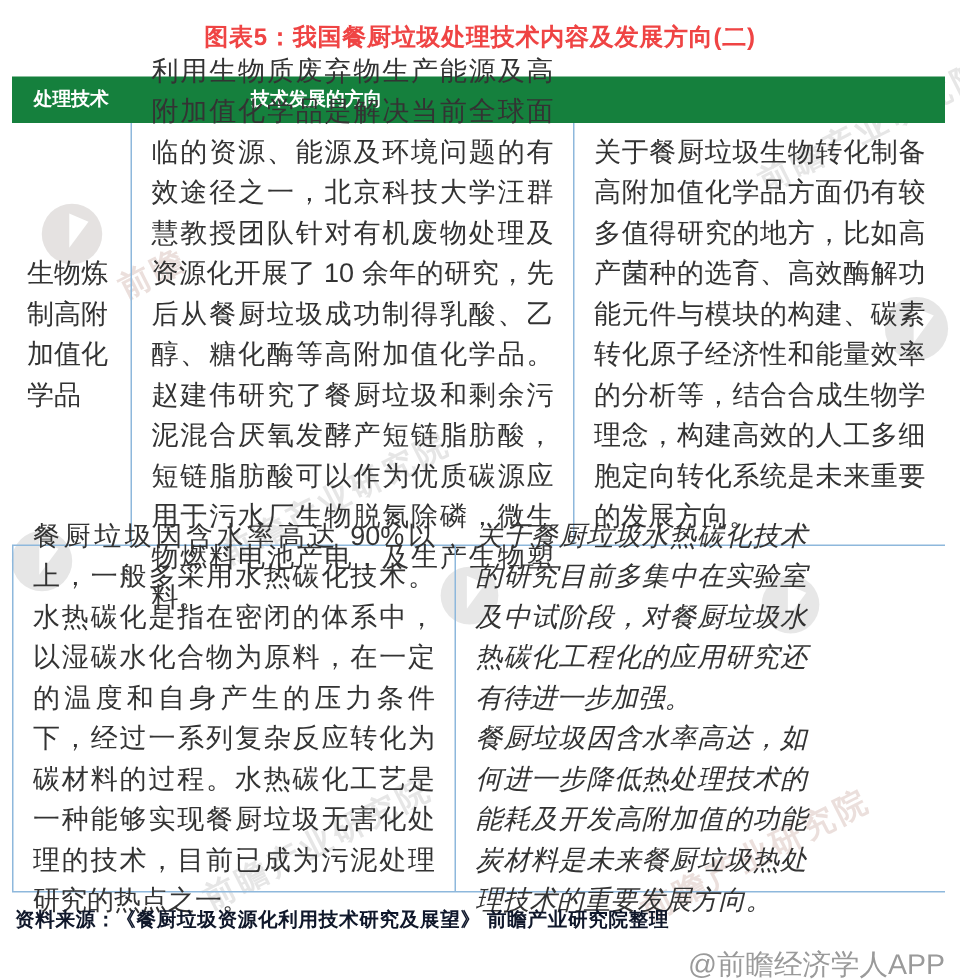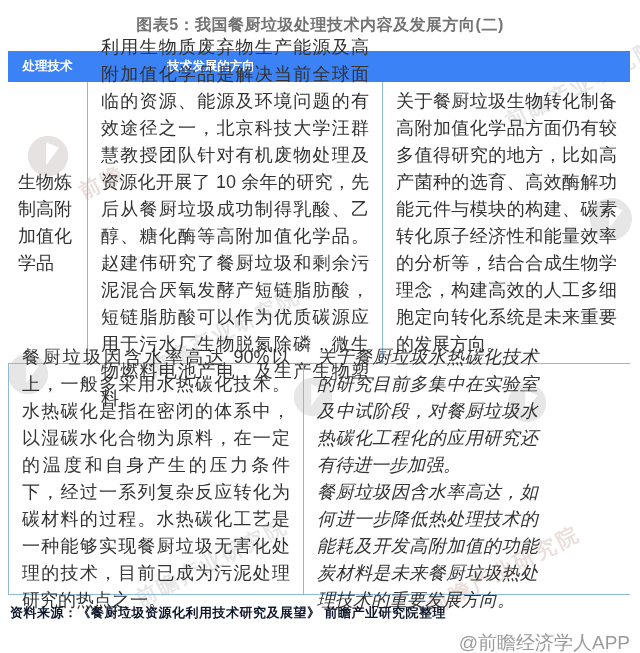--- a/index.html
+++ b/index.html
@@ -20,21 +20,21 @@
     transform: rotate(-27deg); white-space: nowrap; font-weight: bold;
   }
   .wm-text.warm { color: #dcc6c0; }
   .wm-logo svg { display: block; }
 
   
   .title {
     position: relative; z-index: 1;
     text-align: center;
     padding-top: 15px;
-    font-size: 16px; font-weight: bold; color: #737373;
+    font-size: 16px; font-weight: bold; color: #ef4444;
     letter-spacing: 0.5px;
   }
 
   
   .table {
     position: absolute; z-index: 1;
     left: 8px; top: 51px; width: 622px;
   }
   .thead {
     display: flex; height: 31px;
@@ -114,21 +114,21 @@
         </svg>
     </div>
     <div class="wm wm-text" style="left:128px; top:548px;">前瞻产业研究院</div>
     <div class="wm wm-text warm" style="left:420px; top:556px;">前瞻产业研究院</div>
   </div>
 
   <div class="title">图表5：我国餐厨垃圾处理技术内容及发展方向(二)</div>
 
   <div class="table">
 
-    <div class="thead" style="background:#3b82f6;">
+    <div class="thead" style="background:#15803d;">
       <div class="cell col-1">处理技术</div>
       <div class="cell col-3">技术发展的方向</div>
     </div>
 
     <div class="trow trow-1" style="border-bottom:1px solid #8EB8DC;">
       <div class="body-cell tech-cell col-1">
         <div class="tech-label">生物炼制高附加值化学品</div>
       </div>
       <div class="body-cell text-cell col-2" style="border-left:1px solid #8EB8DC;">
         <div class="para-wrap">

